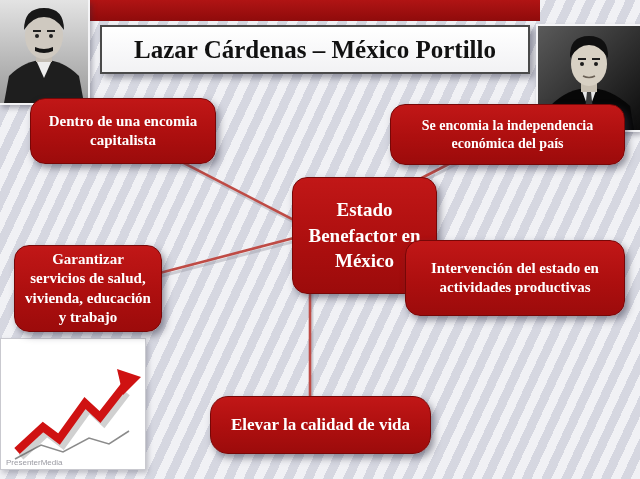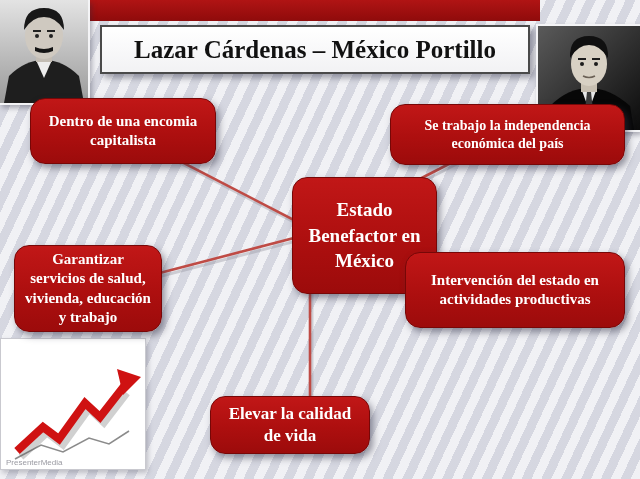--- a/index.html
+++ b/index.html
@@ -42,22 +42,22 @@
     color:#ffffff;font-weight:bold;text-align:center;
     display:flex;align-items:center;justify-content:center;
     padding:12px 10px;box-sizing:border-box;
     box-shadow:3px 4px 7px rgba(50,50,70,.5);
     line-height:1.28;
   }
   .node-tl{left:30px;top:98px;width:186px;height:66px;font-size:15px;}
   .node-tr{left:390px;top:104px;width:235px;height:61px;font-size:14px;}
   .node-center{left:245px;top:177px;width:145px;height:117px;font-size:19px;line-height:1.35;margin-left:47px;}
   .node-ml{left:14px;top:245px;width:148px;height:87px;font-size:15px;}
-  .node-mr{left:405px;top:252px;width:220px;height:76px;font-size:15px;}
-  .node-b{left:210px;top:396px;width:160px;height:58px;font-size:17px;}
+  .node-mr{left:405px;top:240px;width:220px;height:76px;font-size:15px;}
+  .node-b{left:210px;top:396px;width:221px;height:58px;font-size:17px;border-radius:18px;}
   .chart-img{
     position:absolute;left:0;top:338px;width:146px;height:132px;
     background:#ffffff;border:1px solid #c9c9cf;box-sizing:border-box;
     z-index:3;box-shadow:2px 3px 5px rgba(40,40,60,.25);
   }
   .heart-img{position:absolute;left:426px;top:328px;width:186px;height:146px;z-index:2;}
 </style>
 </head>
 <body>
 
@@ -129,21 +129,21 @@
       <path d="M54,33 L62,33" stroke="#1c1c1c" stroke-width="2"></path>
       <path d="M45,50 Q51,53 57,50" stroke="#6b6156" stroke-width="1.6" fill="none"></path>
     </svg>
   </div>
 
   <div class="node node-tl">
     <span>Dentro de una encomia capitalista</span>
   </div>
 
   <div class="node node-tr">
-    <span>Se trabajo la independencia económica del país</span>
+    <span>Se encomia la independencia económica del país</span>
   </div>
 
   <div class="node node-center">
     <span>Estado Benefactor en México</span>
   </div>
 
   <div class="node node-ml">
     <span>Garantizar servicios de salud, vivienda, educación y trabajo</span>
   </div>
 

